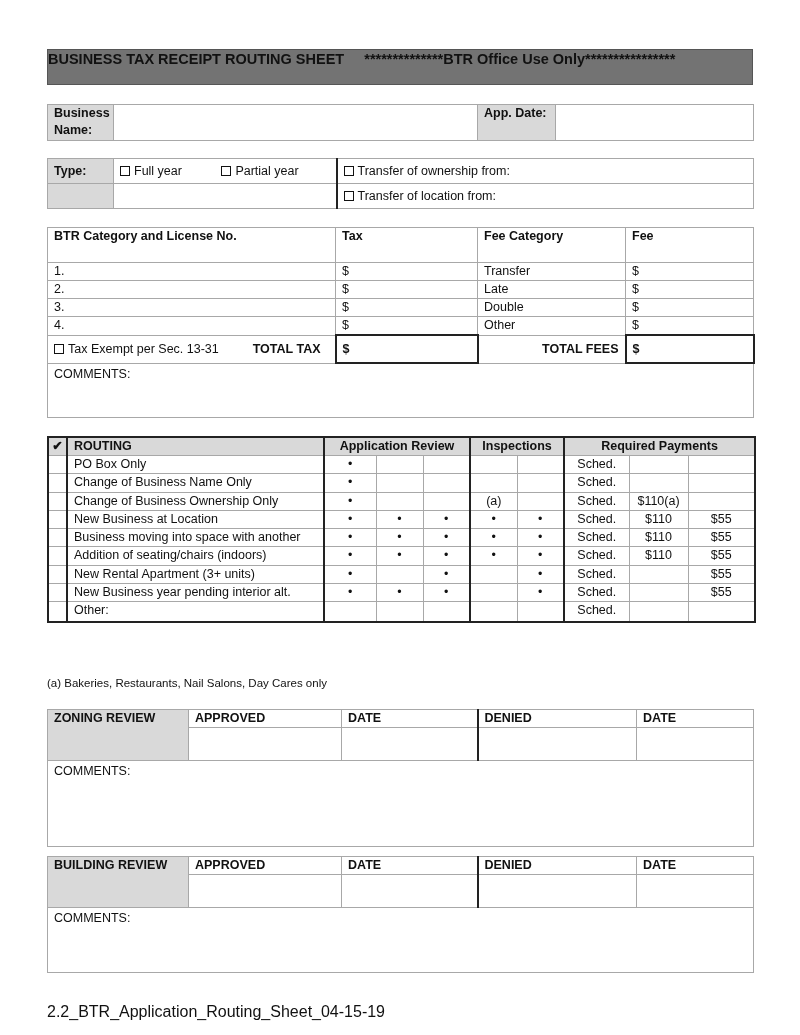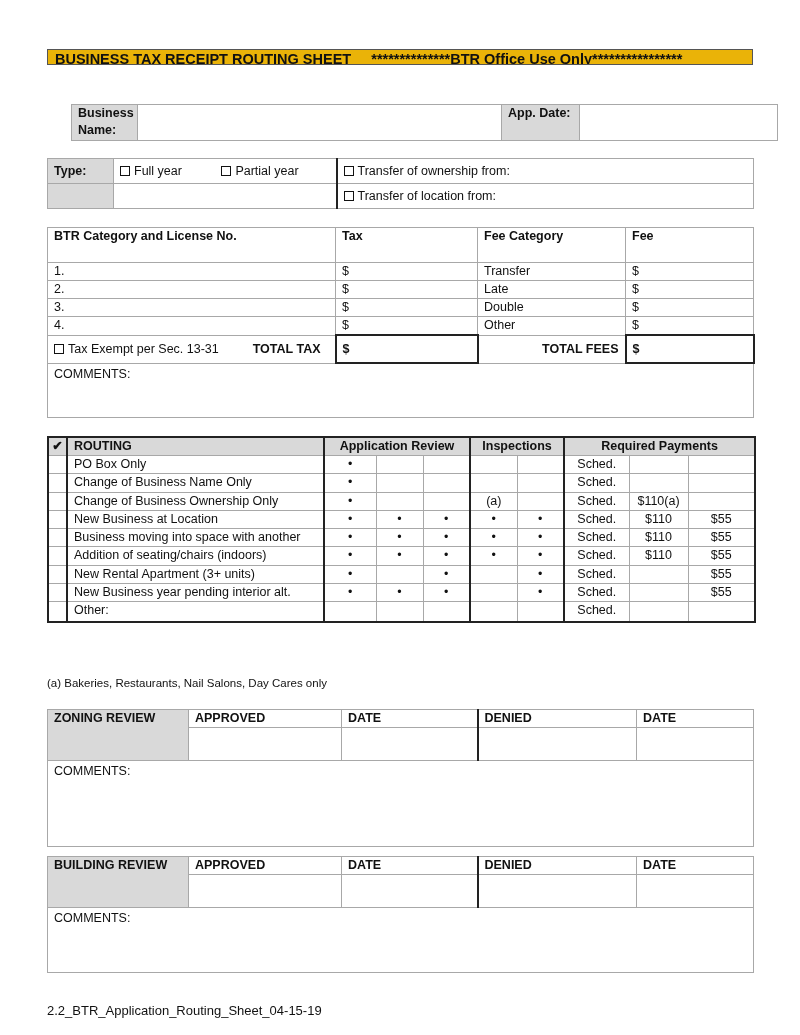--- a/index.html
+++ b/index.html
@@ -8,35 +8,35 @@
   table { border-collapse: collapse; table-layout: fixed; position: absolute; }
   td { border: 1px solid #a8a8a8; font-size: 12.5px; padding: 0 6px; vertical-align: top; line-height: 17px; }
   .gray { background: #d9d9d9; }
   .b { font-weight: bold; }
   .c { text-align: center; }
   .r { text-align: right; }
   .thickL { border-left: 2px solid #222; }
   .thickR { border-right: 2px solid #222; }
   .thickBox { border: 2px solid #222; }
   .cb { display: inline-block; width: 10px; height: 10px; border: 1.3px solid #111; margin-right: 4px; vertical-align: -1px; }
-  #title-bar { left: 47px; top: 49px; width: 706px; height: 16px; border: 1px solid #555; background: #eab308; font-weight: bold; font-size: 14.5px; line-height: 18px; padding-left: 7px; white-space: nowrap; overflow: hidden; }
+  #title-bar { left: 47px; top: 49px; width: 706px; height: 36px; border: 1px solid #555; background: #737373; font-weight: bold; font-size: 14.5px; line-height: 18px; white-space: nowrap; overflow: hidden; }
   #title-bar .office { margin-left: 16px; }
   .routing td { height: 18.3px; line-height: 17px; }
   .footnote { font-size: 11.5px; }
-  .footer { font-size: 13px; text-align: right; }
+  .footer { font-size: 16px; text-align: right; }
 </style>
 </head>
 <body>
 
 <div id="title-bar" class="abs">
   <span>BUSINESS TAX RECEIPT ROUTING SHEET</span>
   <span class="office">**************BTR Office Use Only****************</span>
 </div>
 
-<table style="left:47px; top:104px; width:706px;margin-left:24px;">
+<table style="left:47px; top:104px; width:706px;">
   <colgroup>
       <col style="width:66px">
       <col style="width:364px">
       <col style="width:78px">
       <col style="width:198px">
     </colgroup>
   <tbody>
       <tr style="height:36px">
     <td class="gray b">Business Name:</td>
     <td></td>

